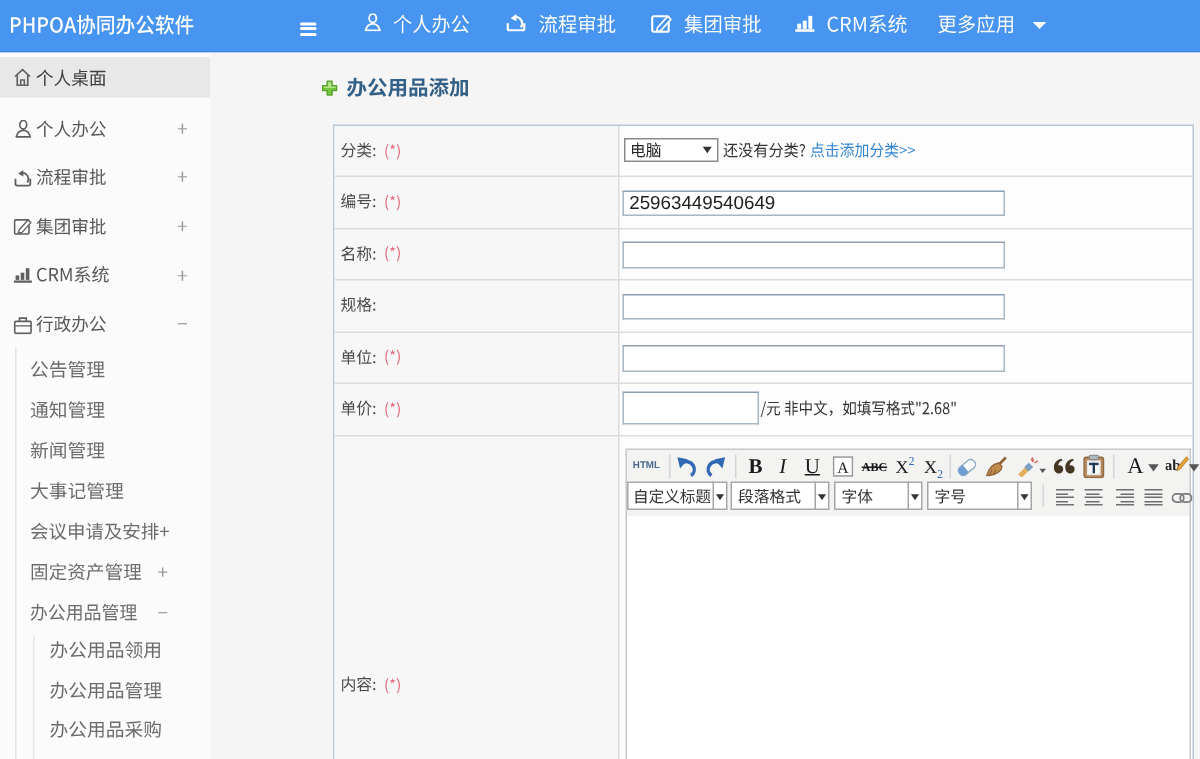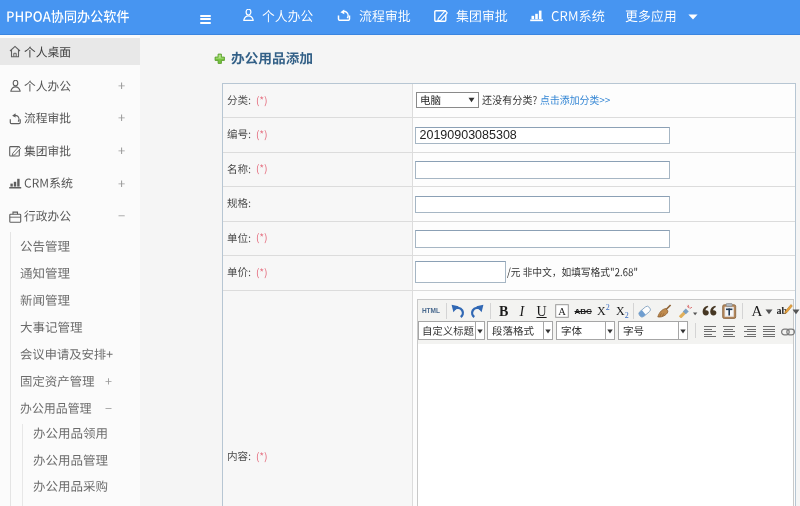--- a/index.html
+++ b/index.html
@@ -804,21 +804,21 @@
         </g>
         <g transform="translate(70.8)">
           <path d="M0.4 -1.6 5.6 -3.6V-4.4L0.4 -6.4V-5.6L3 -4.6L4.6 -4V-4L3 -3.4L0.4 -2.4Z"></path>
         </g>
       </g>
     </svg>
 <div style="position:absolute;left:415px;top:126.5px;width:255px;height:17.5px;background:#fff;border:1px solid #a6b6c4;border-top-color:#8ba0b5;box-sizing:border-box;"></div>
 <div style="position:absolute;left:415px;top:161px;width:255px;height:17.5px;background:#fff;border:1px solid #a6b6c4;border-top-color:#8ba0b5;box-sizing:border-box;"></div>
 <div style="position:absolute;left:415px;top:195.5px;width:255px;height:17.5px;background:#fff;border:1px solid #a6b6c4;border-top-color:#8ba0b5;box-sizing:border-box;"></div>
 <div style="position:absolute;left:415px;top:230px;width:255px;height:17.5px;background:#fff;border:1px solid #a6b6c4;border-top-color:#8ba0b5;box-sizing:border-box;"></div>
-<div style="position:absolute;left:419.5px;top:127px;width:250px;height:17px;font:12.5px 'Liberation Sans',sans-serif;color:#222;line-height:17px;">20190903085308</div>
+<div style="position:absolute;left:419.5px;top:127px;width:250px;height:17px;font:12.5px 'Liberation Sans',sans-serif;color:#222;line-height:17px;">25963449540649</div>
 <div style="position:absolute;left:415px;top:261px;width:91px;height:21.5px;background:#fff;border:1px solid #a6b6c4;border-top-color:#8ba0b5;box-sizing:border-box;"></div>
 <svg style="position:absolute;left:507.0px;top:263.7px;overflow:visible" width="131.0" height="16.2">
       <g fill="#333" transform="translate(0,12.15) scale(0.8980,1)">
         <g transform="translate(0.0)">
           <path d="M0.1 1.9H0.8L4.1 -8.6H3.4Z"></path>
         </g>
         <g transform="translate(4.2)">
           <path d="M1.6 -8.2V-7.5H9.3V-8.2ZM0.6 -5.2V-4.4H3.4C3.2 -2.4 2.8 -0.7 0.5 0.2C0.7 0.4 0.9 0.6 1 0.8C3.5 -0.2 4.1 -2.1 4.3 -4.4H6.3V-0.5C6.3 0.4 6.6 0.7 7.5 0.7C7.7 0.7 8.9 0.7 9.1 0.7C10 0.7 10.2 0.2 10.3 -1.7C10.1 -1.7 9.8 -1.9 9.6 -2.1C9.5 -0.4 9.5 -0.1 9 -0.1C8.8 -0.1 7.8 -0.1 7.6 -0.1C7.2 -0.1 7.1 -0.2 7.1 -0.6V-4.4H10.2V-5.2Z"></path>
         </g>
         <g transform="translate(17.5)">
@@ -883,21 +883,21 @@
       </g>
     </svg>
 <div style="position:absolute;left:489.8px;top:302.5px;width:1px;height:16px;background:#d4d4d4;"></div>
 <div style="font-family:'Liberation Serif',serif;position:absolute;color:#1a1a1a;left:499px;top:303.5px;font-size:14px;font-weight:bold;">B</div>
 <div style="font-family:'Liberation Serif',serif;position:absolute;color:#1a1a1a;left:519.5px;top:303.5px;font-size:14px;font-style:italic;">I</div>
 <div style="font-family:'Liberation Serif',serif;position:absolute;color:#1a1a1a;left:536.5px;top:303.5px;font-size:14px;text-decoration:underline;">U</div>
 <svg style="position:absolute;left:555px;top:303.5px;" width="14" height="14" viewBox="0 0 14 14">
       <rect x="0.7" y="0.7" width="12.6" height="12.6" fill="#fff" stroke="#999" stroke-width="1"></rect>
       <text x="7" y="11" font-family="Liberation Serif" font-size="10.5" text-anchor="middle" fill="#222">A</text>
     </svg>
-<div style="font-family:Liberation Sans, sans-serif;position:absolute;color:#1a1a1a;left:574.5px;top:306.5px;font-size:8px;font-weight:bold;text-decoration:line-through;">ABC</div>
+<div style="font-family:Liberation Serif, serif;position:absolute;color:#1a1a1a;left:574.5px;top:306.5px;font-size:8px;font-weight:bold;text-decoration:line-through;">ABC</div>
 <div style="font-family:'Liberation Serif',serif;position:absolute;color:#1a1a1a;left:597px;top:304px;font-size:12px;">X<sup style="font-size:8px;color:#3a6cc0">2</sup></div>
 <div style="font-family:'Liberation Serif',serif;position:absolute;color:#1a1a1a;left:616px;top:304px;font-size:12px;">X<sub style="font-size:8px;color:#3a6cc0">2</sub></div>
 <div style="position:absolute;left:632.8px;top:302.5px;width:1px;height:16px;background:#d4d4d4;"></div>
 <svg style="position:absolute;left:637px;top:303.5px;" width="15" height="15" viewBox="0 0 15 15">
       <g transform="rotate(-40 7.5 7.5)">
         <rect x="1.2" y="4.6" width="12.6" height="6.2" rx="2.6" fill="#fdfdfd" stroke="#8aa8c4" stroke-width="0.9"></rect>
         <path d="M3.8 4.7 Q1.3 4.7 1.3 7.7 Q1.3 10.7 3.8 10.7 L6.4 10.7 L6.4 4.7 Z" fill="#6f9ed0"></path>
       </g>
     </svg>
 <svg style="position:absolute;left:656.5px;top:303.5px;" width="15" height="14" viewBox="0 0 15 14">

